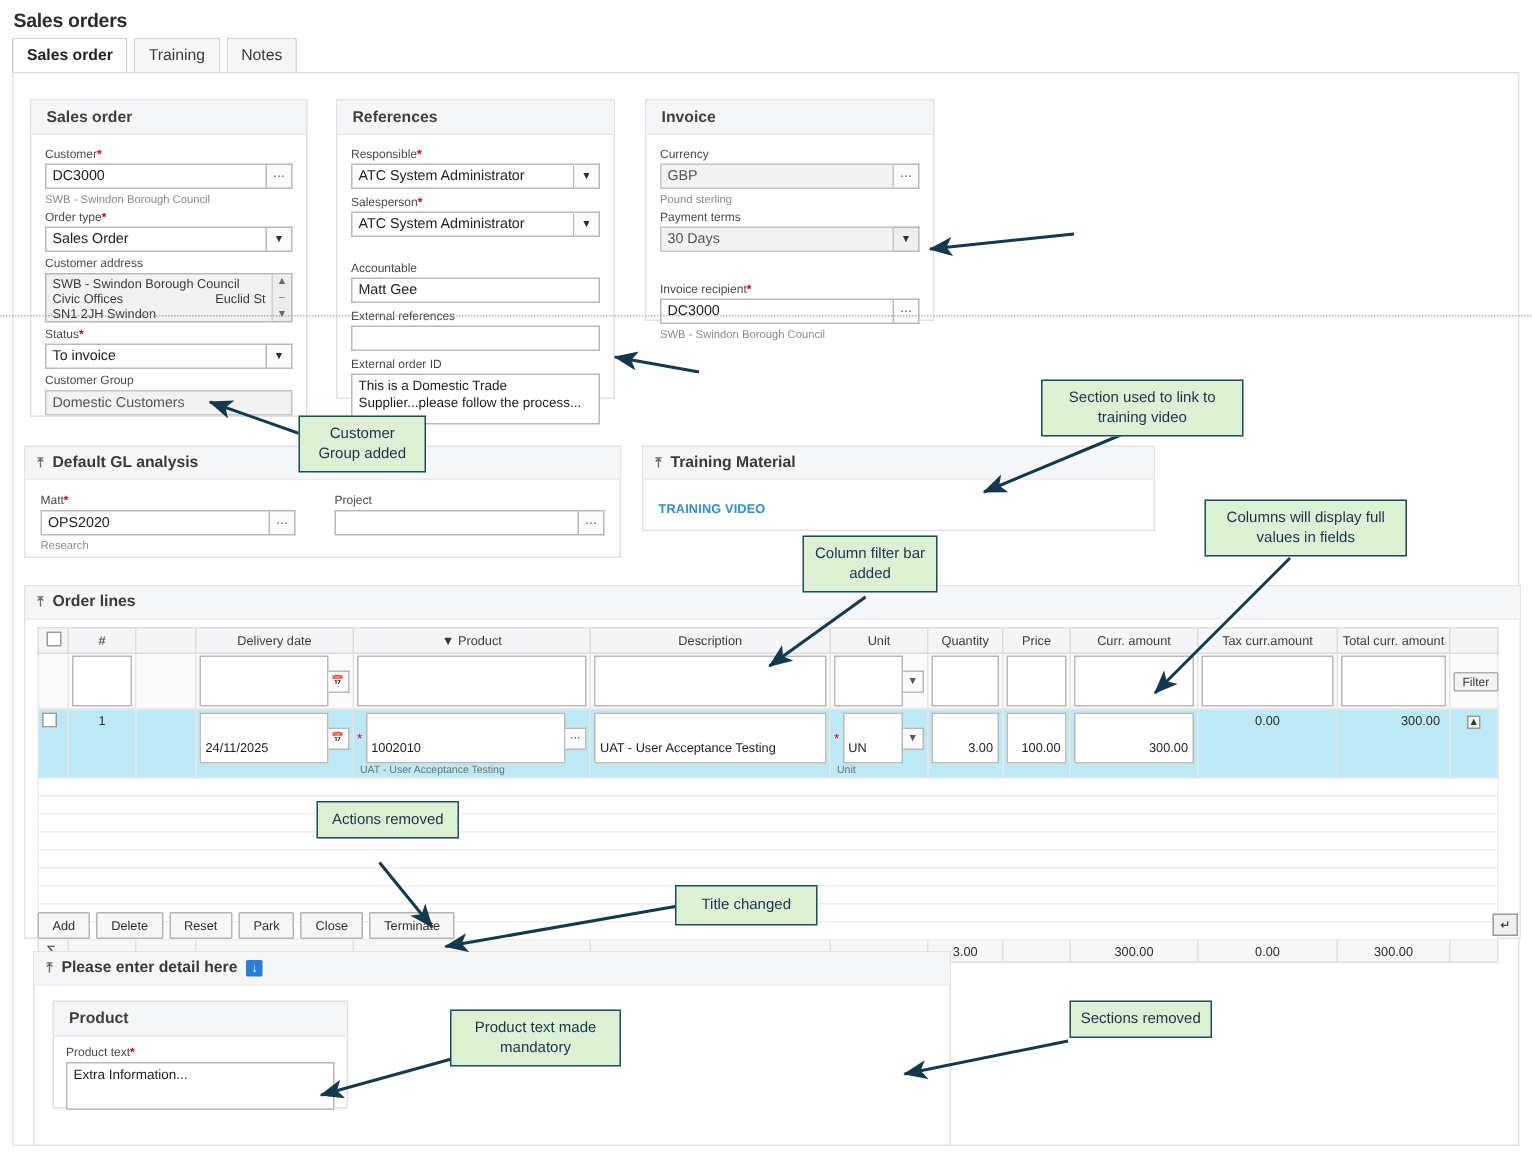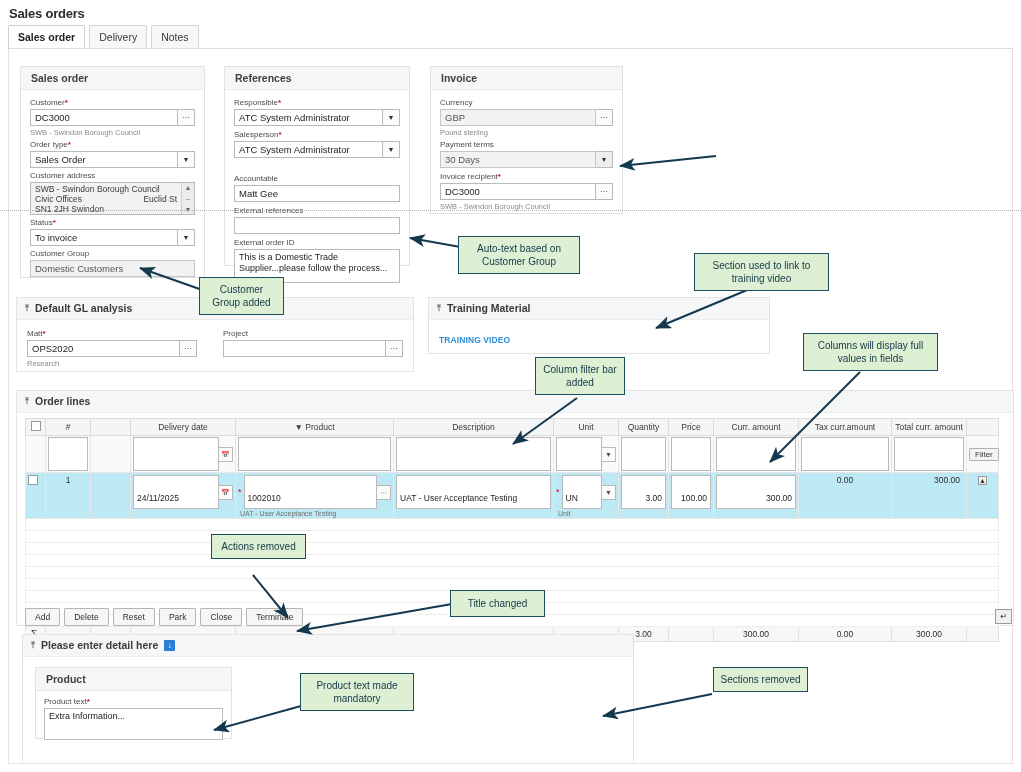--- a/index.html
+++ b/index.html
@@ -218,21 +218,21 @@
 </style>
 </head>
 <body>
 
 <div id="root">
 
   <div class="page-title">Sales orders</div>
 
   <div class="tabbar">
     <div class="tab active">Sales order</div>
-    <div class="tab">Delivery</div>
+    <div class="tab">Training</div>
     <div class="tab">Notes</div>
   </div>
   <div class="tabline"></div>
 
   <div class="formframe"></div>
 
   <div class="card" style="left:20px; top:66px; width:185px; height:212px;">
     <div class="card-head">Sales order</div>
     <div class="card-body">
 
@@ -326,21 +326,21 @@
         <div class="fbtn">⋯</div>
       </div>
       <div class="fhint">Pound sterling</div>
 
       <div class="flabel">Payment terms</div>
       <div class="frow">
         <div class="finput ro">30 Days</div>
         <div class="fbtn caret ro">▼</div>
       </div>
 
-      <div class="flabel" style="margin-top:4px"><span>Invoice recipient</span><span class="req">*</span></div>
+      <div class="flabel" style="margin-top:20px"><span>Invoice recipient</span><span class="req">*</span></div>
       <div class="frow">
         <div class="finput">DC3000</div>
         <div class="fbtn">⋯</div>
       </div>
       <div class="fhint">SWB - Swindon Borough Council</div>
     </div>
   </div>
 
   <div class="pagebreak"></div>
 
@@ -596,21 +596,20 @@
       <line x1="860" y1="372" x2="770" y2="462"></line>
       <line x1="577" y1="398" x2="513" y2="444"></line>
       <line x1="253" y1="575" x2="288" y2="618"></line>
       <line x1="452" y1="604" x2="297" y2="631"></line>
       <line x1="301" y1="706" x2="214" y2="730"></line>
       <line x1="712" y1="694" x2="603" y2="716"></line>
     </g>
   </svg>
 
 
-  <div class="anno" style="left:458px; top:236px; width:122px;">Auto-text based on Customer Group</div>
 
   <div class="anno" style="left:694px; top:253px; width:135px;">Section used to link to training video</div>
 
   <div class="anno" style="left:199px; top:277px; width:85px;">Customer Group added</div>
 
   <div class="anno" style="left:803px; top:333px; width:135px;">Columns will display full values in fields</div>
 
   <div class="anno" style="left:535px; top:357px; width:90px;">Column filter bar added</div>
 
   <div class="anno" style="left:211px; top:534px; width:95px;">Actions removed</div>

